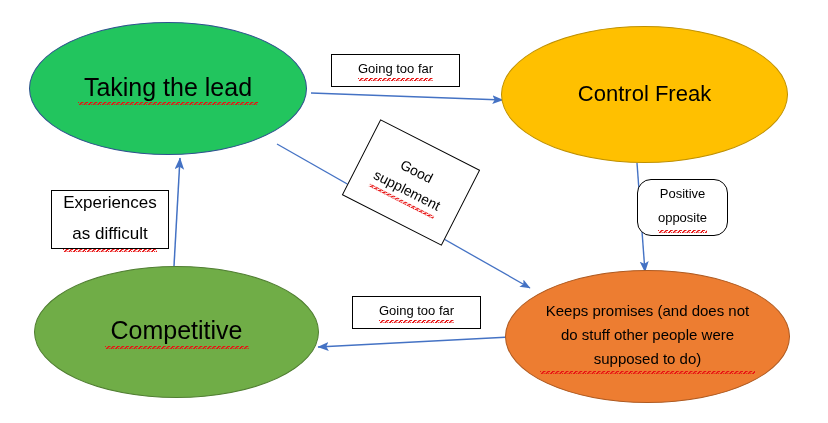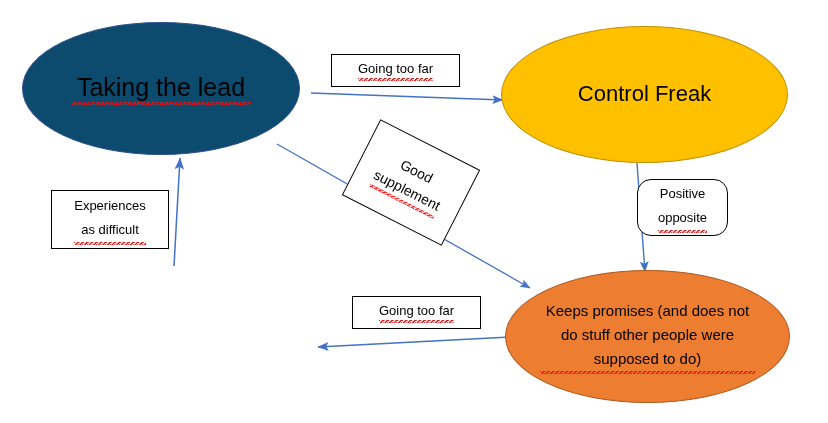--- a/index.html
+++ b/index.html
@@ -79,30 +79,34 @@
 
     <line x1="277" y1="144" x2="530" y2="288" stroke="#4472C4" stroke-width="1.3" marker-end="url(#arrowhead)"></line>
 
     <line x1="637" y1="163" x2="645" y2="272" stroke="#4472C4" stroke-width="1.4" marker-end="url(#arrowhead)"></line>
 
     <line x1="510" y1="337" x2="318" y2="347" stroke="#4472C4" stroke-width="1.4" marker-end="url(#arrowhead)"></line>
 
     <line x1="174" y1="266" x2="180" y2="158" stroke="#4472C4" stroke-width="1.5" marker-end="url(#arrowhead)"></line>
   </svg>
 
-  <div class="node" style="left:22px; top:22px; width:278px; height:133px;
-              background:#0c4a6e; border:1px solid #2F528F;">
+  <div class="node" style="left:29px; top:22px; width:278px; height:133px;
+              background:#22c55e; border:1px solid #2F528F;">
     <span class="node-label sq" style="font-size:25px;">Taking the lead</span>
   </div>
 
   <div class="node" style="left:501px; top:26px; width:287px; height:137px;
               background:#FFC000; border:1px solid #BF9000;">
     <span class="node-label" style="font-size:22px;">Control Freak</span>
   </div>
 
+  <div class="node" style="left:34px; top:266px; width:285px; height:132px;
+              background:#70AD47; border:1px solid #507E32;">
+    <span class="node-label sq" style="font-size:25px;">Competitive</span>
+  </div>
 
   <div class="node" style="left:505px; top:270px; width:285px; height:133px;
               background:#ED7D31; border:1px solid #AE5A21;text-align:center;">
     <span class="node-label sq" style="font-size:15px; line-height:1.62;">Keeps promises (and does not
 do stuff other people were
 supposed to do)</span>
   </div>
 
   <div class="label-box" style="left:331px; top:54px; width:129px; height:33px; font-size:13px;">
     <span class="sq">Going too far</span>
@@ -113,21 +117,21 @@
     <span class="sq" style="line-height:1.5;">Good
 supplement</span>
   </div>
 
   <div class="label-box" style="left:637px; top:179px; width:91px; height:57px; font-size:13px;
               align-items:center;border-radius:14px;">
     <span class="sq" style="line-height:1.85;">Positive
 opposite</span>
   </div>
 
-  <div class="label-box" style="left:51px; top:190px; width:118px; height:59px; font-size:13px;">
+  <div class="label-box" style="left:51px; top:190px; width:118px; height:59px; font-size:17px;">
     <span class="sq" style="line-height:1.85;">Experiences
 as difficult</span>
   </div>
 
   <div class="label-box" style="left:352px; top:296px; width:129px; height:33px; font-size:13px;">
     <span class="sq">Going too far</span>
   </div>
 
 </div>
 

